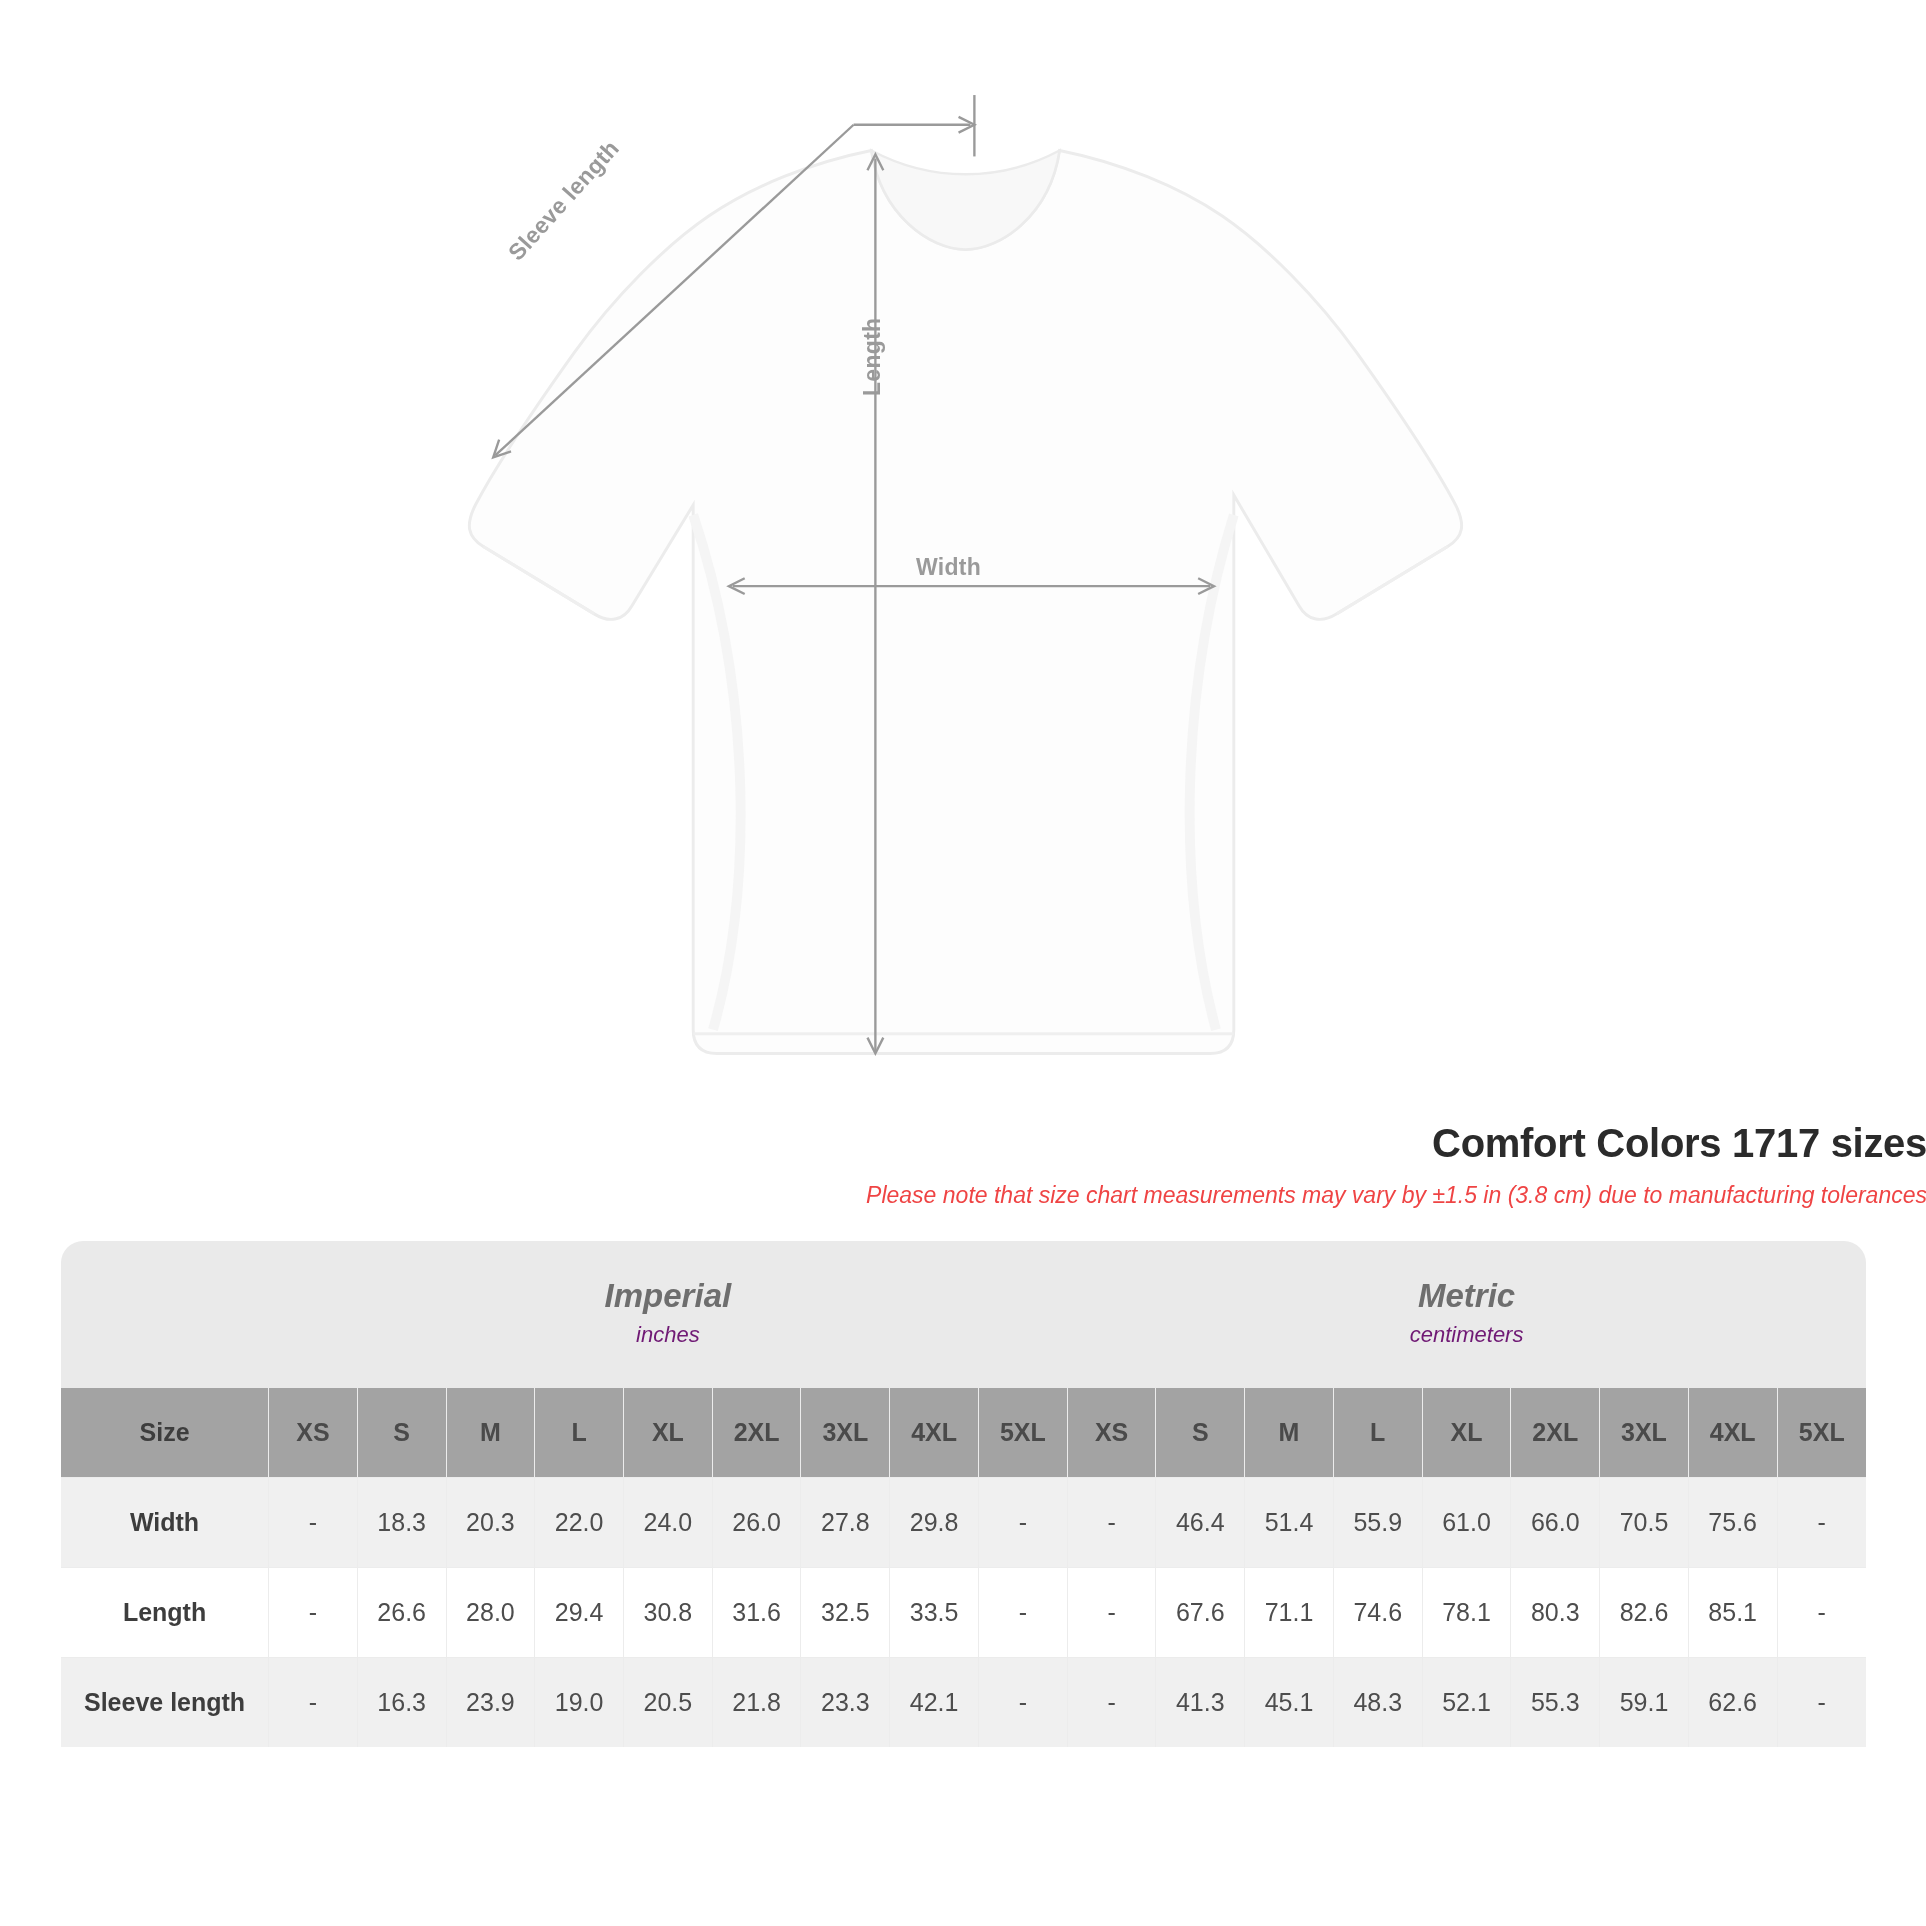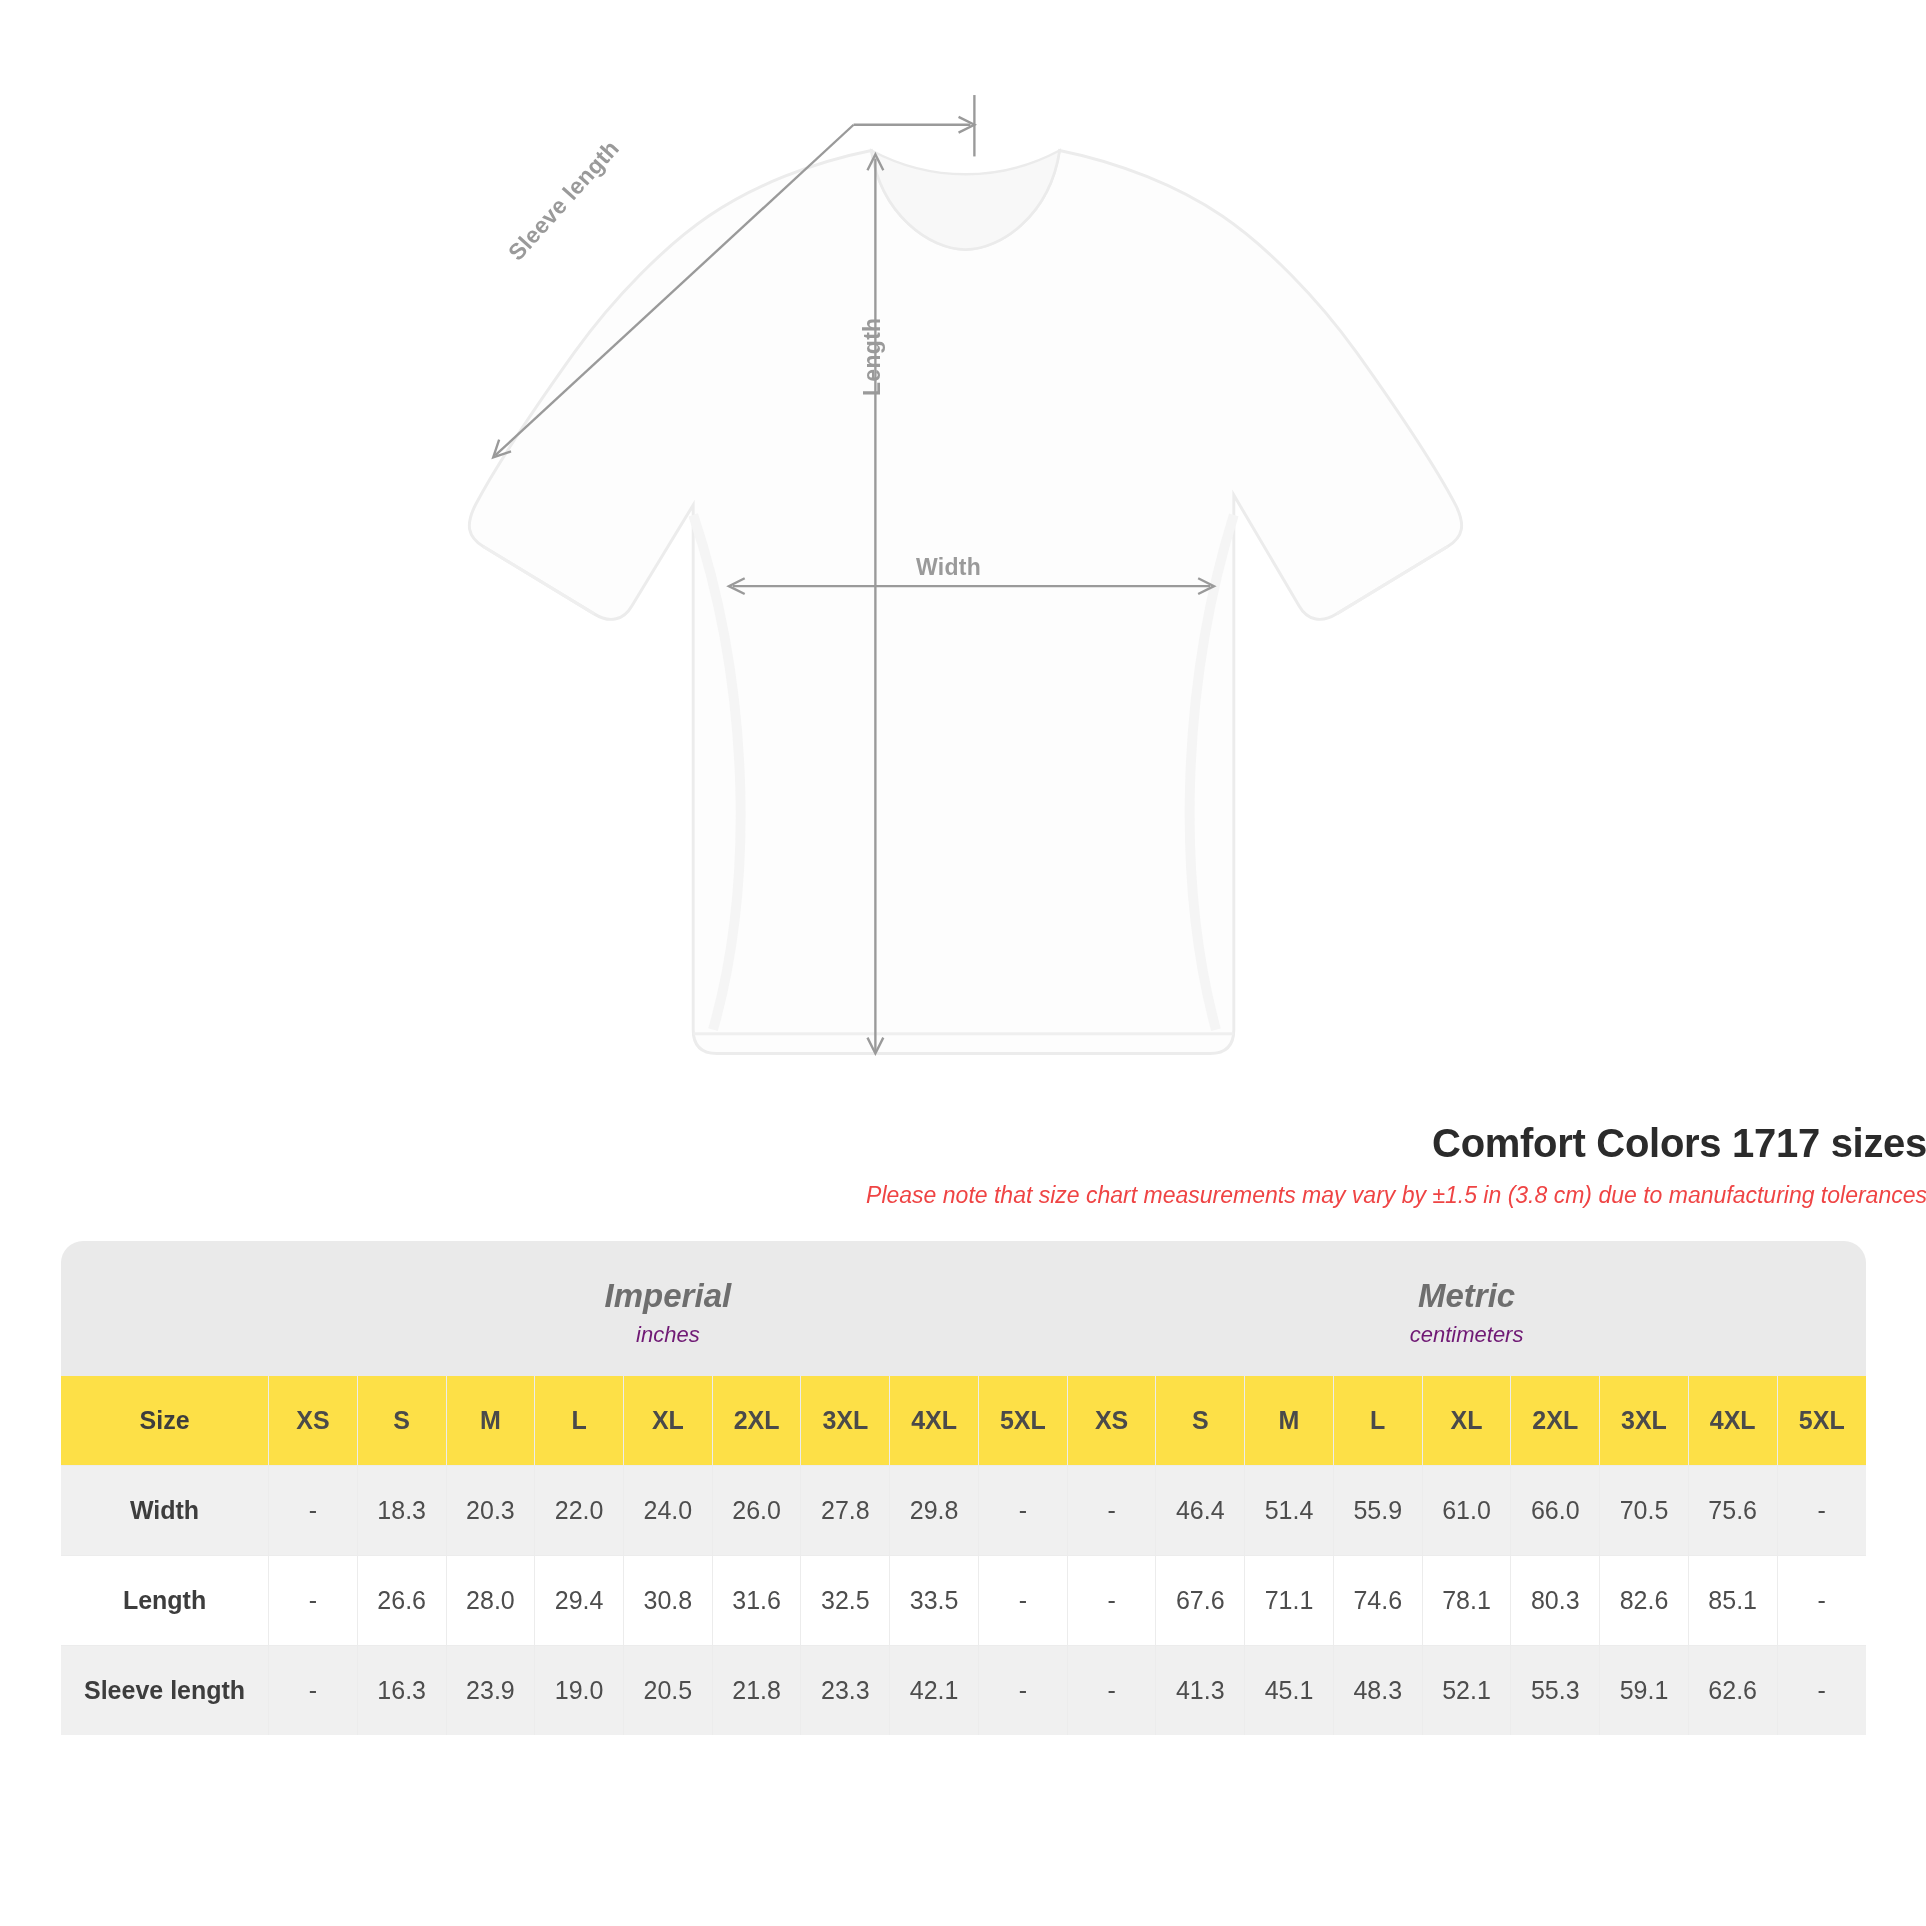--- a/index.html
+++ b/index.html
@@ -74,38 +74,38 @@
     overflow: hidden;
   }
   table {
     width: 100%;
     border-collapse: collapse;
     table-layout: fixed;
   }
   .sys-head td {
     background: #eaeaea;
     text-align: center;
-    padding: 34px 0 28px 0;
+    padding: 34px 0 40px 0;
     vertical-align: middle;
   }
   .sys-name {
     font-size: 33px;
     font-style: italic;
     font-weight: bold;
     color: #6e6e6e;
     line-height: 1.25;
   }
   .sys-unit {
     font-size: 22px;
     font-style: italic;
     color: #701a75;
     margin-top: 6px;
   }
   .hdr-row td {
-    background: #fde047;
+    background: #a3a3a3;
     color: #4a4a4a;
     font-weight: bold;
     text-align: center;
     font-size: 25px;
     padding: 30px 0;
     border-right: 1px solid #ececec;
   }
   .hdr-row td:last-child { border-right: none; }
   .hdr-row td.rowlabel { font-size: 25px; }
 

